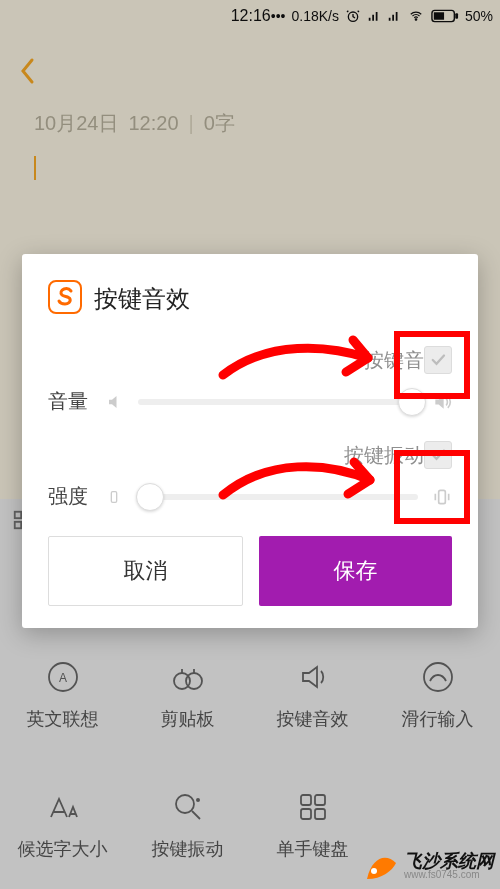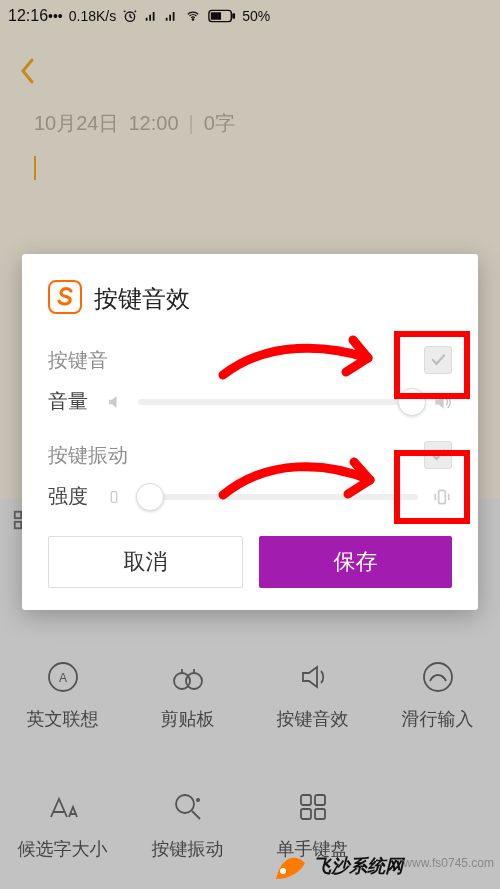--- a/index.html
+++ b/index.html
@@ -1,20 +1,20 @@
 <!DOCTYPE html>
 <html><head>
 <meta charset="utf-8">
 <style>
   * { box-sizing: border-box; margin: 0; padding: 0; }
   html, body { width: 500px; height: 889px; overflow: hidden; font-family: -apple-system, "Helvetica Neue", Arial, sans-serif; }
   body { position: relative; background: #f7f1e0; }
 
   
-  .statusbar { position: absolute; top: 0; left: 8px; right: 0; height: 32px; display: flex; align-items: center; justify-content: flex-start; padding: 0 0; font-size: 16px; color: #111; }
+  .statusbar { position: absolute; top: 0; left: 0; right: 0; height: 32px; display: flex; align-items: center; justify-content: flex-end; padding: 0 7px; font-size: 16px; color: #111; }
   .statusbar .right { display: flex; align-items: center; gap: 6px; font-size: 14px; }
   .statusbar .icon { display: inline-flex; }
 
   
   .noteapp { position: absolute; top: 32px; left: 0; right: 0; bottom: 0; }
   .back { position: absolute; top: 24px; left: 18px; }
   .meta { position: absolute; top: 78px; left: 26px; color: #b4ae9a; font-size: 20px; display: flex; align-items: center; gap: 10px; margin-left: 8px; }
   .meta .sep { color: #d6d0bc; }
   .caret { position: absolute; top: 124px; left: 34px; width: 2px; height: 24px; background: #f5a623; }
 
@@ -27,42 +27,42 @@
   .kb .toprow .left-icon { margin-left: 12px; }
 
   
   .overlay { position: absolute; inset: 0; background: rgba(0,0,0,0.18); }
 
   
   .dialog { position: absolute; left: 22px; right: 22px; top: 254px; background: #fff; border-radius: 3px; box-shadow: 0 6px 24px rgba(0,0,0,.25); padding: 26px 26px 22px; }
   .dlg-head { display: flex; align-items: center; gap: 12px; margin-bottom: 28px; }
   .dlg-head .title { font-size: 24px; color: #222; }
   .row { margin-bottom: 10px; }
-  .row .lbl-row { display: flex; align-items: center; justify-content: space-between; margin-bottom: 14px; }
+  .row .lbl-row { display: flex; align-items: center; justify-content: flex-end; margin-bottom: 14px; }
   .row .lbl { color: #8f8f8f; font-size: 20px; }
   .checkbox { width: 28px; height: 28px; background: #ececec; border: 1px solid #dcdcdc; border-radius: 3px; display: flex; align-items: center; justify-content: center; }
   .slider-row { display: flex; align-items: center; gap: 14px; margin-bottom: 26px; justify-content: space-between; }
   .slider-row .slabel { color: #444; font-size: 20px; min-width: 44px; }
   .track { position: relative; flex: 1; height: 6px; background: #eee; border-radius: 4px; }
   .thumb { position: absolute; top: 50%; width: 28px; height: 28px; background: #fff; border: 1px solid #ddd; border-radius: 50%; transform: translate(-50%, -50%); box-shadow: 0 1px 3px rgba(0,0,0,.15); }
   .end-icon { color: #bbb; display: flex; }
   .actions { display: flex; gap: 16px; margin-top: 8px; }
-  .btn { flex: 1; height: 52px; display: flex; align-items: center; justify-content: center; font-size: 22px; border-radius: 2px; }
+  .btn { flex: 1; height: 70px; display: flex; align-items: center; justify-content: center; font-size: 22px; border-radius: 2px; }
   .btn.cancel { background: #fff; border: 1px solid #ddd; color: #333; }
   .btn.save { background: #a21caf; color: #fff; }
 
   
   .anno-box { position: absolute; border: 6px solid #f00; }
   .anno-arrow { position: absolute; }
 
   
   .watermark { position: absolute; right: 6px; bottom: 6px; display: flex; align-items: center; gap: 6px; }
-  .watermark .txt { display: flex; flex-direction: row; line-height: 1; }
+  .watermark .txt { display: flex; flex-direction: column; line-height: 1; }
   .watermark .t1 { font-size: 18px; font-weight: 700; color: #111; font-style: italic; }
-  .watermark .t2 { font-size: 12px; color: #888; text-align: center; }
+  .watermark .t2 { font-size: 10px; color: #888; }
 </style>
 </head>
 <body>
 
 <div class="statusbar">
   <span>12:16</span>
   <span class="right">
     <span class="icon">•••</span>
     <span>0.18K/s</span>
     <span class="icon">
@@ -99,21 +99,21 @@
 </div>
 
 <div class="noteapp">
   <div class="back">
     <svg width="20" height="30" viewBox="0 0 20 30" fill="none" stroke="#f5a623" stroke-width="3" stroke-linecap="round">
         <path d="M14 4 5 15l9 11"></path>
       </svg>
   </div>
   <div class="meta">
     <span>10月24日</span>
-    <span>12:00</span>
+    <span>12:20</span>
     <span class="sep">|</span>
     <span>0字</span>
   </div>
   <div class="caret"></div>
 </div>
 
 <div class="kb">
   <div class="toprow">
     <span class="left-icon">
       <svg width="22" height="22" viewBox="0 0 24 24" fill="none" stroke="#777" stroke-width="2">

